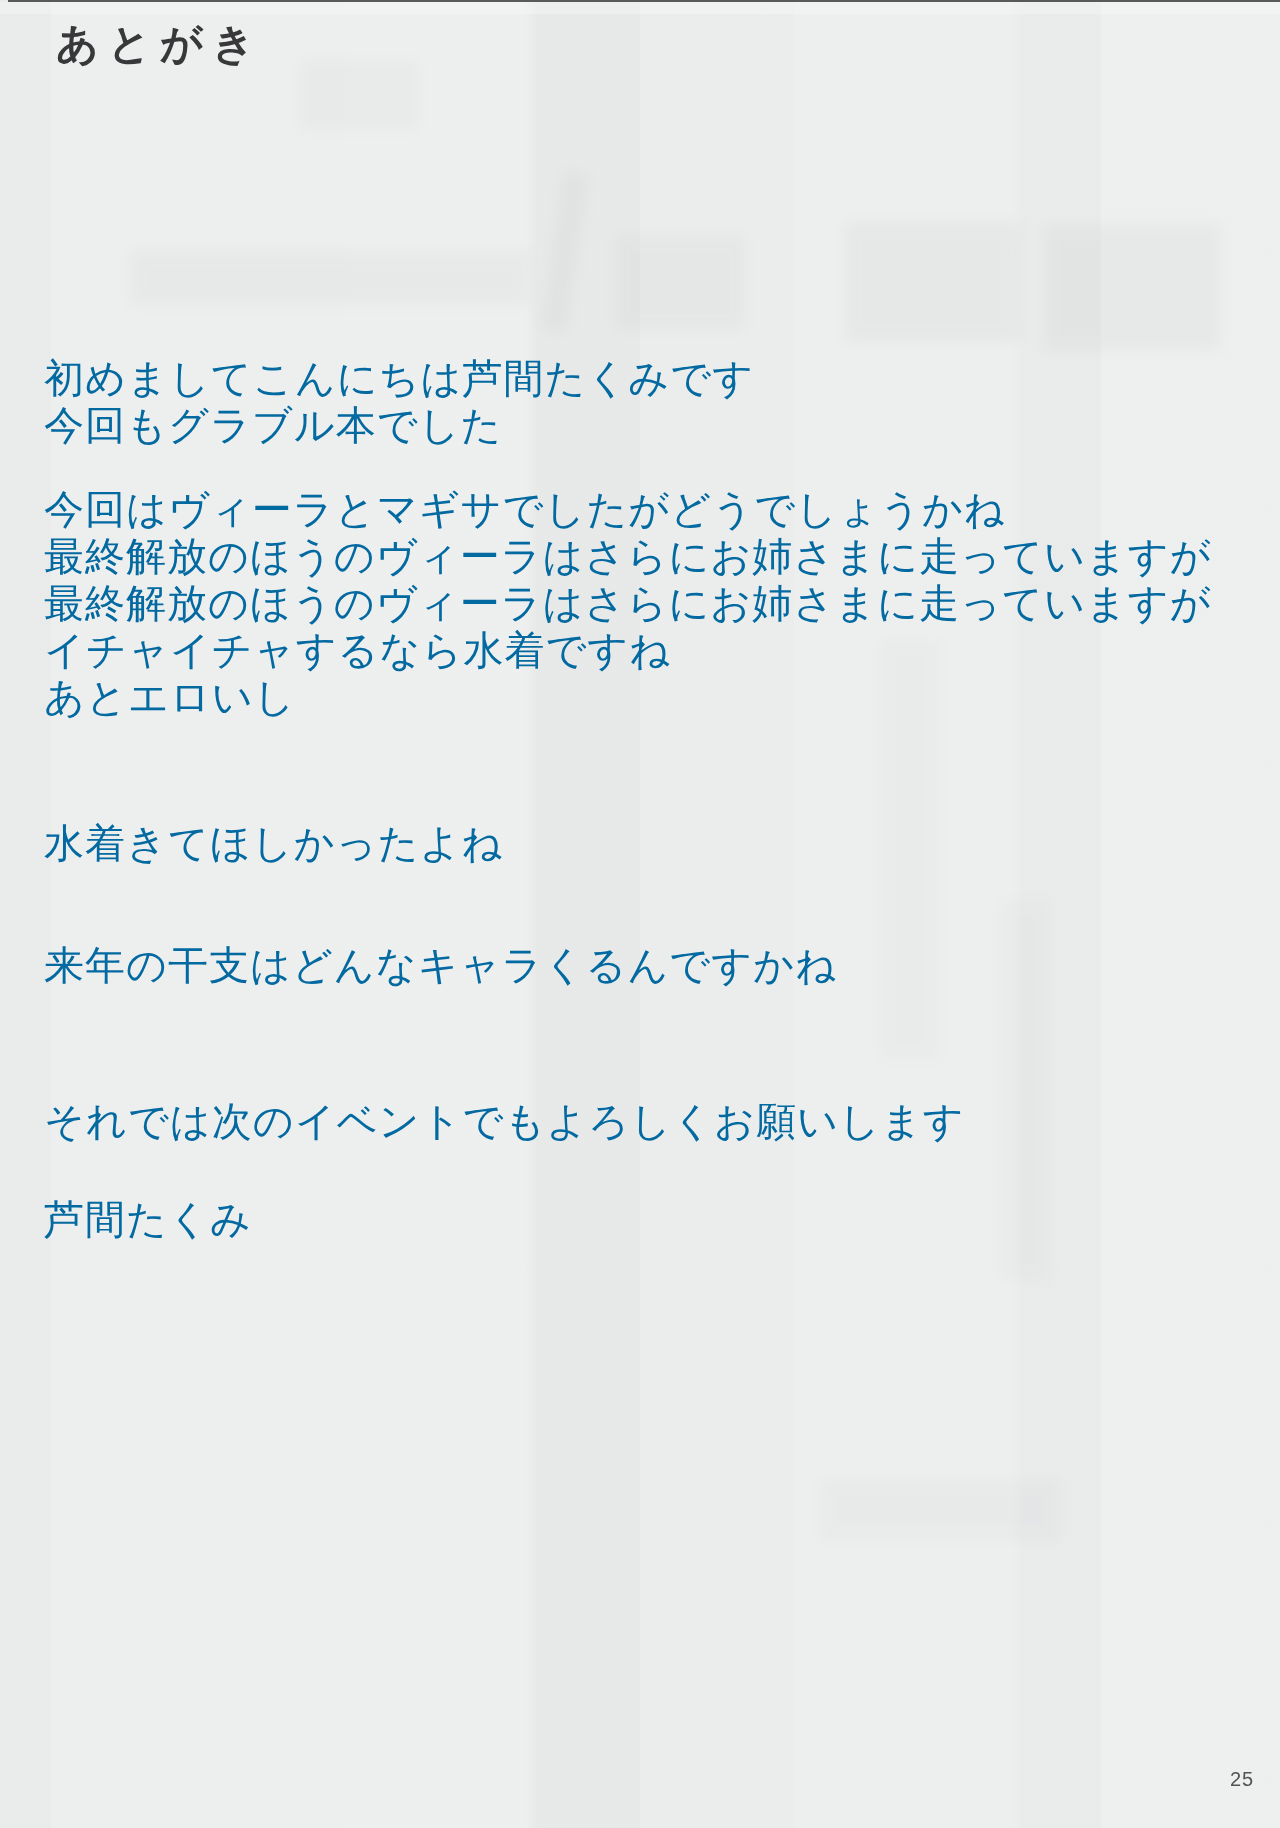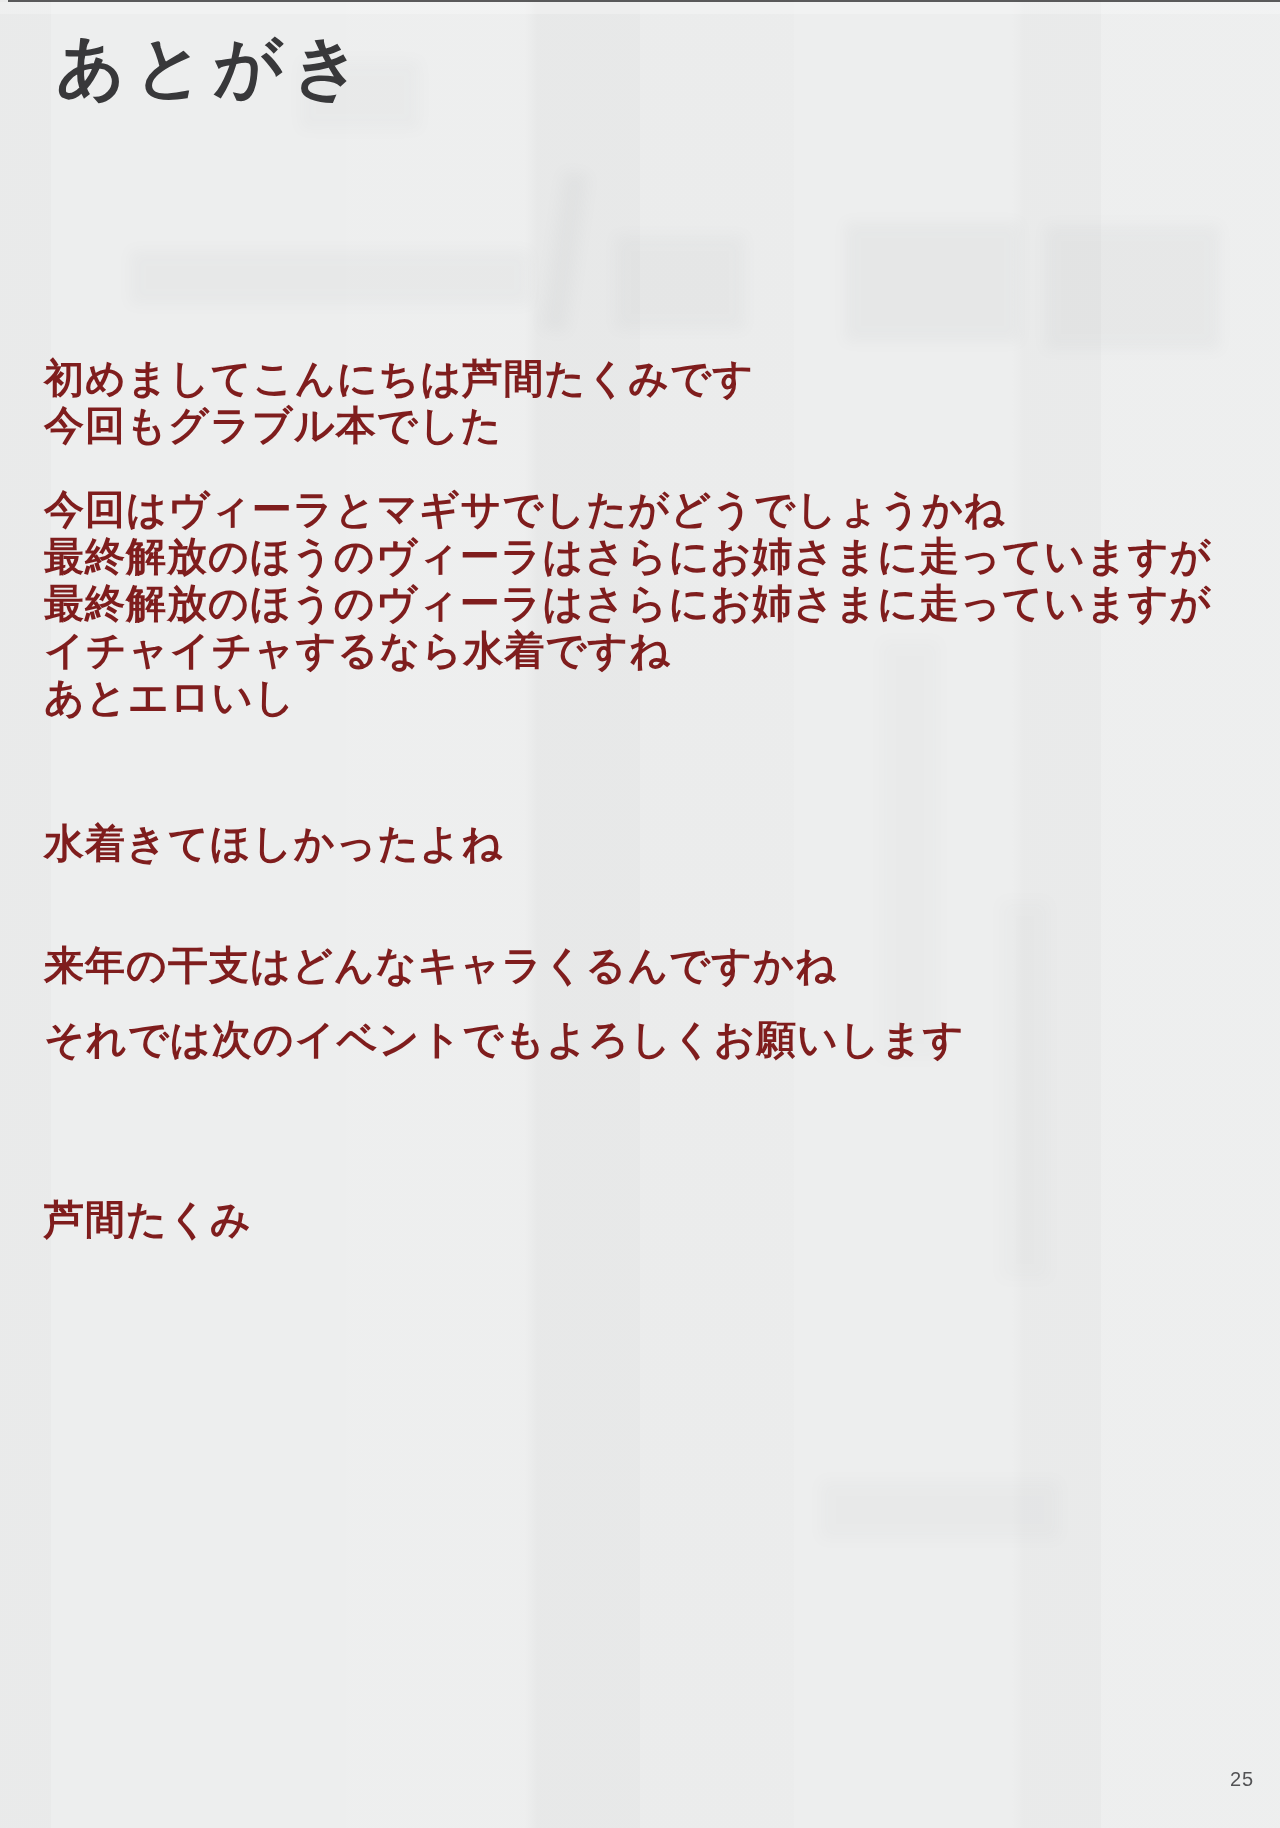--- a/index.html
+++ b/index.html
@@ -39,44 +39,44 @@
   }
   .top-edge-light {
     position: absolute;
     top: 2px; left: 0; right: 0;
     height: 12px;
     background: rgba(255,255,255,0.25);
   }
   .title {
     position: absolute;
     left: 56px;
-    top: 22px;
+    top: 16px;
     margin: 0;
-    font-size: 68px;
+    font-size: 42px;
     font-weight: bold;
     letter-spacing: 9px;
     color: #38383a;
     white-space: nowrap;
   }
   .para {
     position: absolute;
     left: 44px;
     margin: 0;
-    color: #7f1d1d;
+    color: #0369a1;
     font-size: 40px;
-    font-weight: 700;
+    font-weight: 400;
     letter-spacing: 1px;
     line-height: 47px;
     white-space: nowrap;
   }
   .p1 { top: 355px; }
   .p2 { top: 486px; }
   .p3 { top: 820px; }
   .p4 { top: 942px; }
-  .p5 { top: 1016px; }
+  .p5 { top: 1098px; }
   .signature { top: 1196px; }
   .page-number {
     position: absolute;
     left: 1230px;
     top: 1768px;
     font-family: "Liberation Sans", "DejaVu Sans", sans-serif;
     font-size: 20px;
     letter-spacing: 1px;
     color: #535355;
   }

